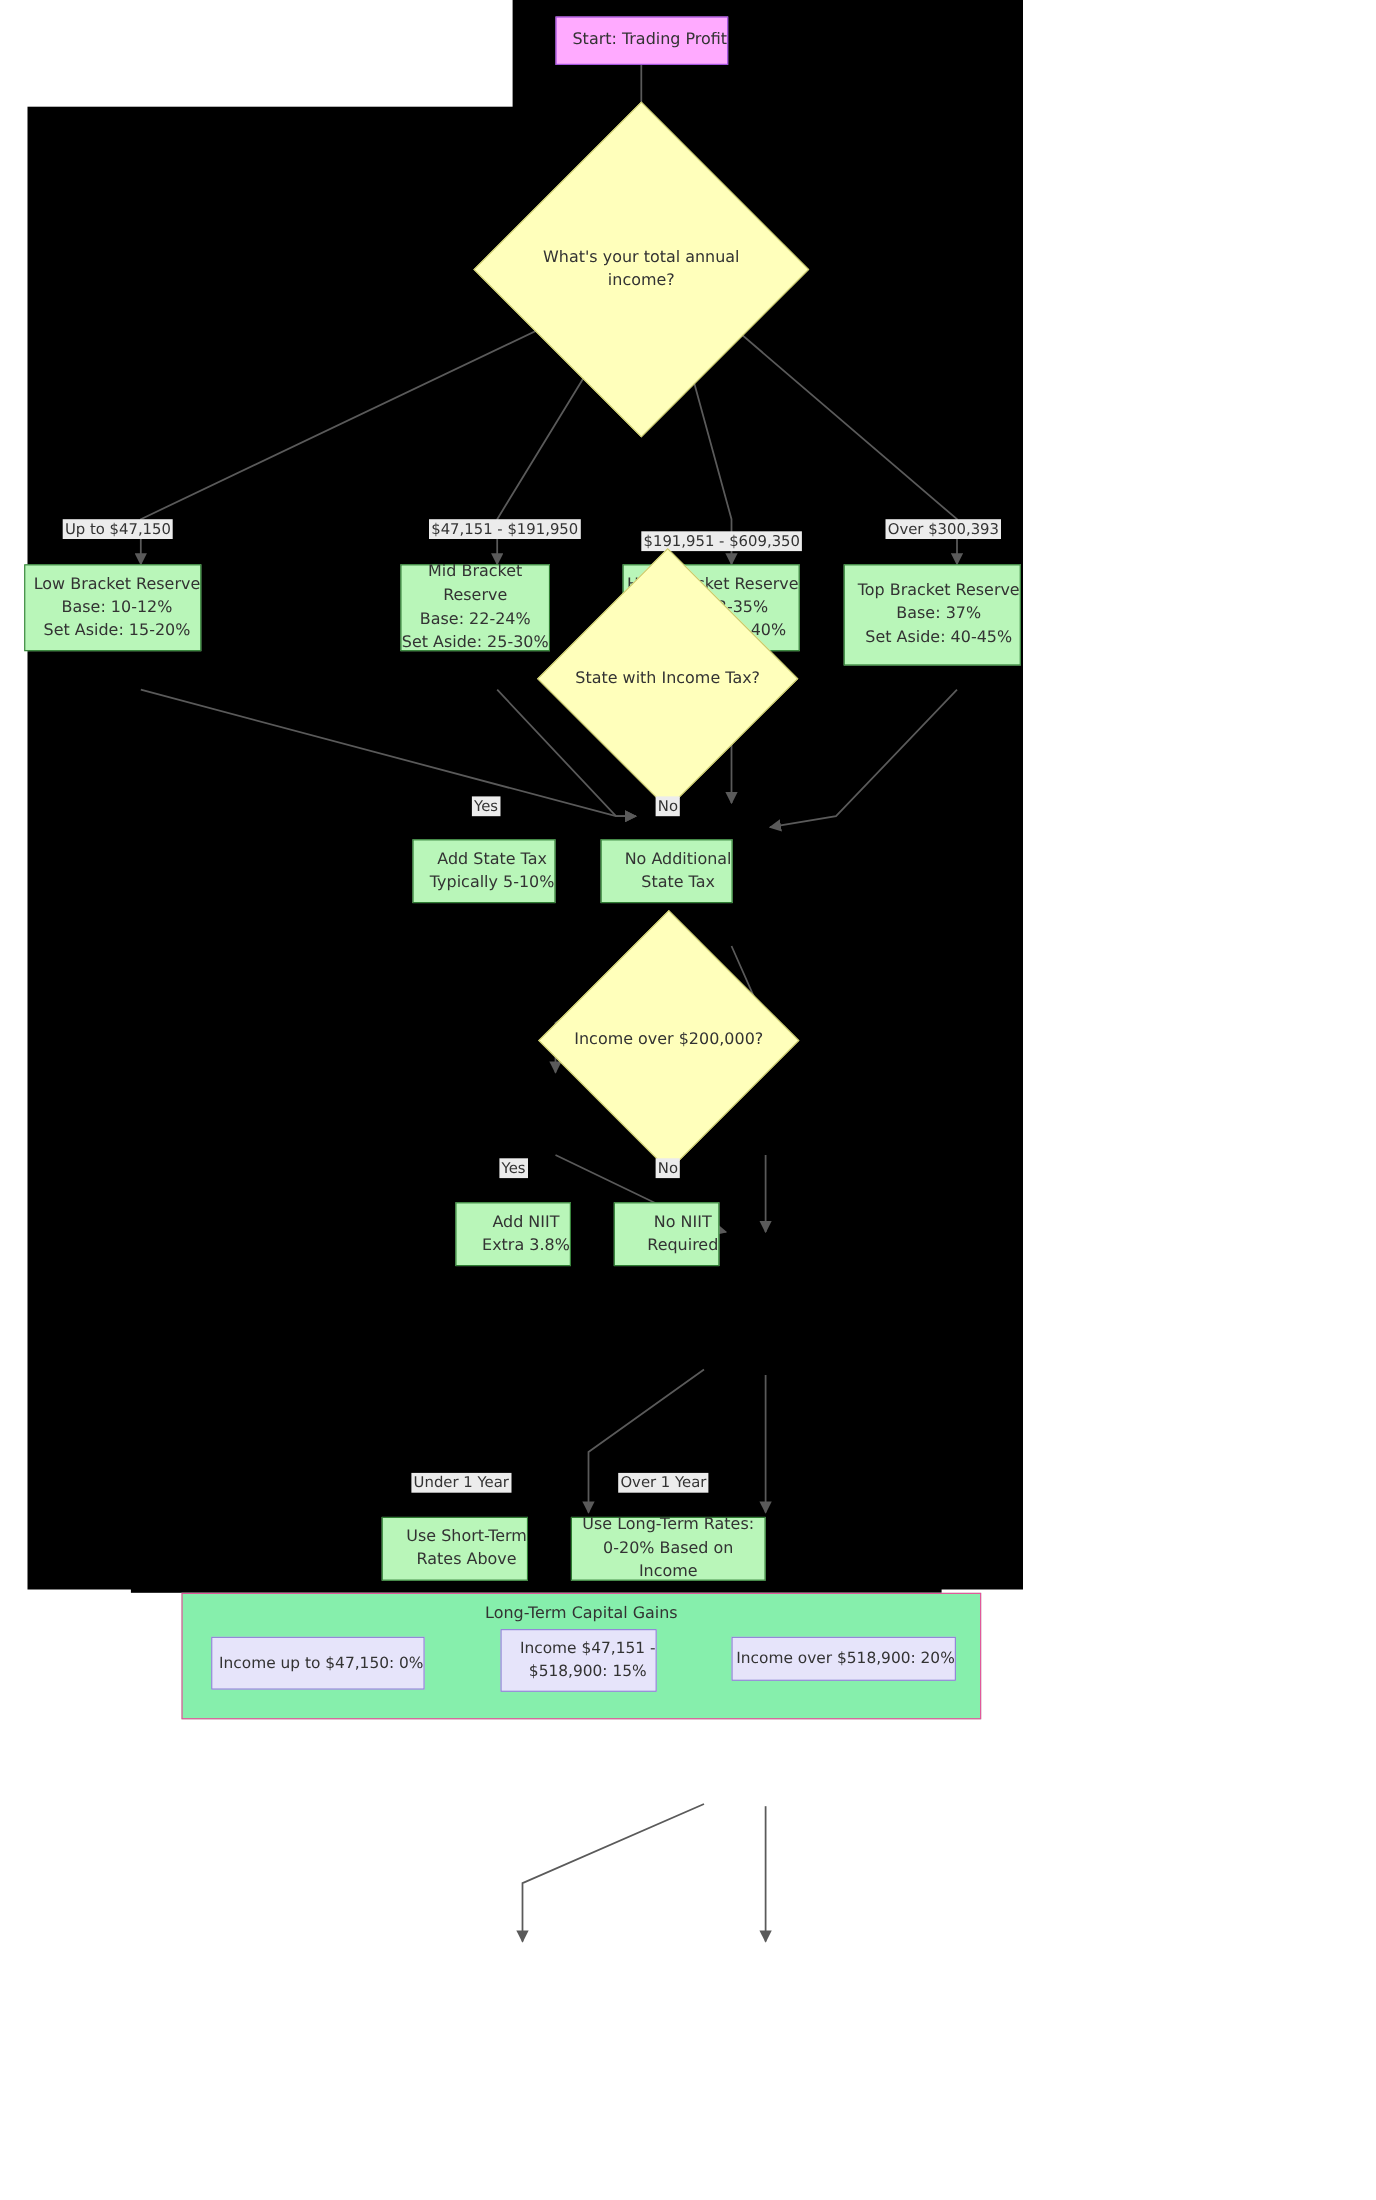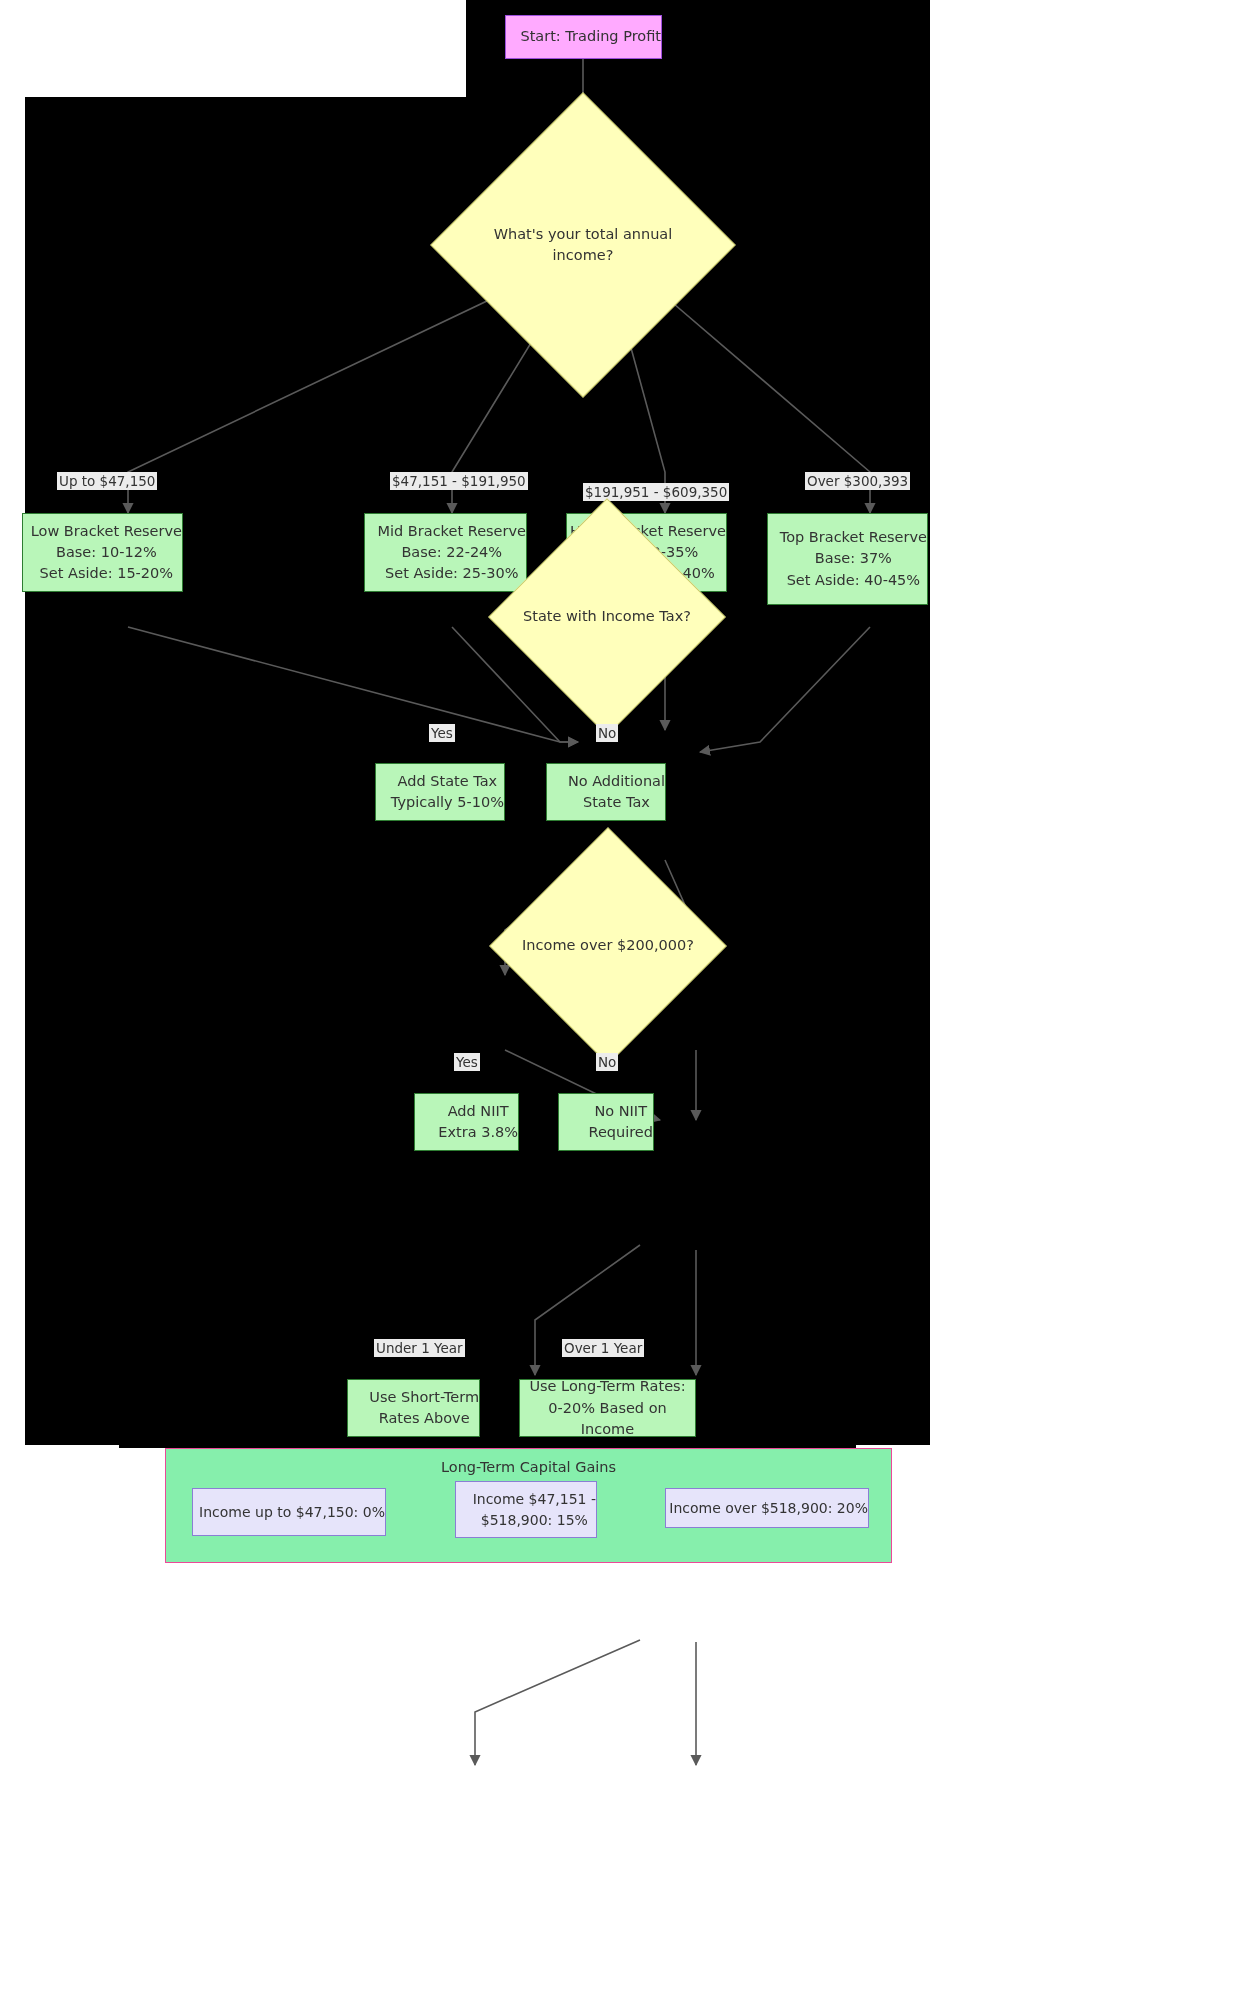--- a/index.html
+++ b/index.html
@@ -193,21 +193,21 @@
   <div class="edge-label" style="left:57px; top:472px;">Up to $47,150</div>
   <div class="edge-label" style="left:390px; top:472px;">$47,151 - $191,950</div>
   <div class="edge-label" style="left:583px; top:472px;margin-top:11px;">$191,951 - $609,350</div>
   <div class="edge-label" style="left:805px; top:472px;">Over $300,393</div>
 
   <div class="node box green" style="left:22px; top:513px; width:161px; height:79px;">
     <span class="lines">Low Bracket Reserve
 Base: 10-12%
 Set Aside: 15-20%</span>
   </div>
-  <div class="node box green" style="left:364px; top:513px; width:163px; height:79px;">
+  <div class="node box green" style="left:364px; top:513px; width:136px; height:79px;">
     <span class="lines">Mid Bracket Reserve
 Base: 22-24%
 Set Aside: 25-30%</span>
   </div>
   <div class="node box green" style="left:566px; top:513px; width:161px; height:79px;">
     <span class="lines">High Bracket Reserve
 Base: 32-35%
 Set Aside: 35-40%</span>
   </div>
   <div class="node box green" style="left:767px; top:513px; width:161px; height:92px;">

